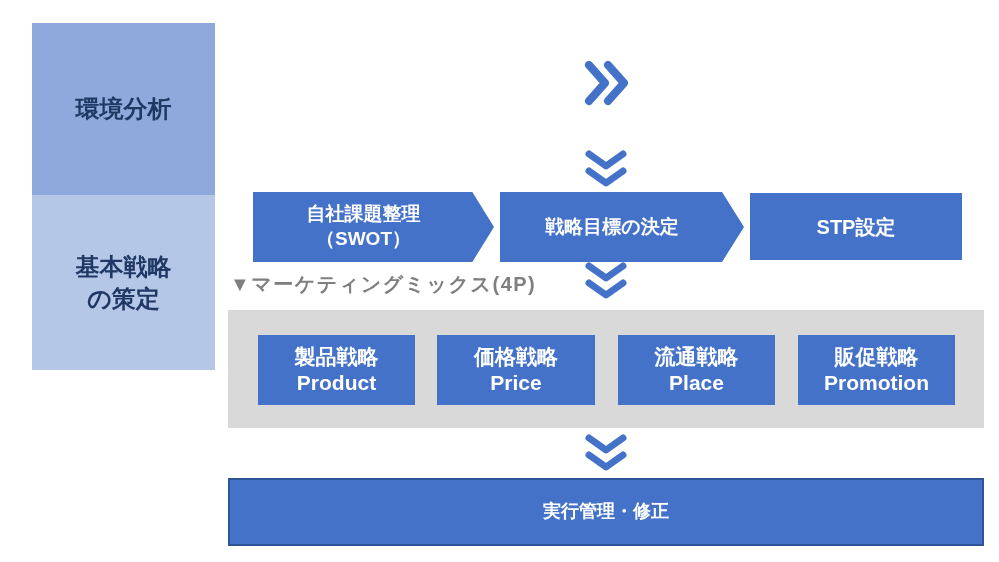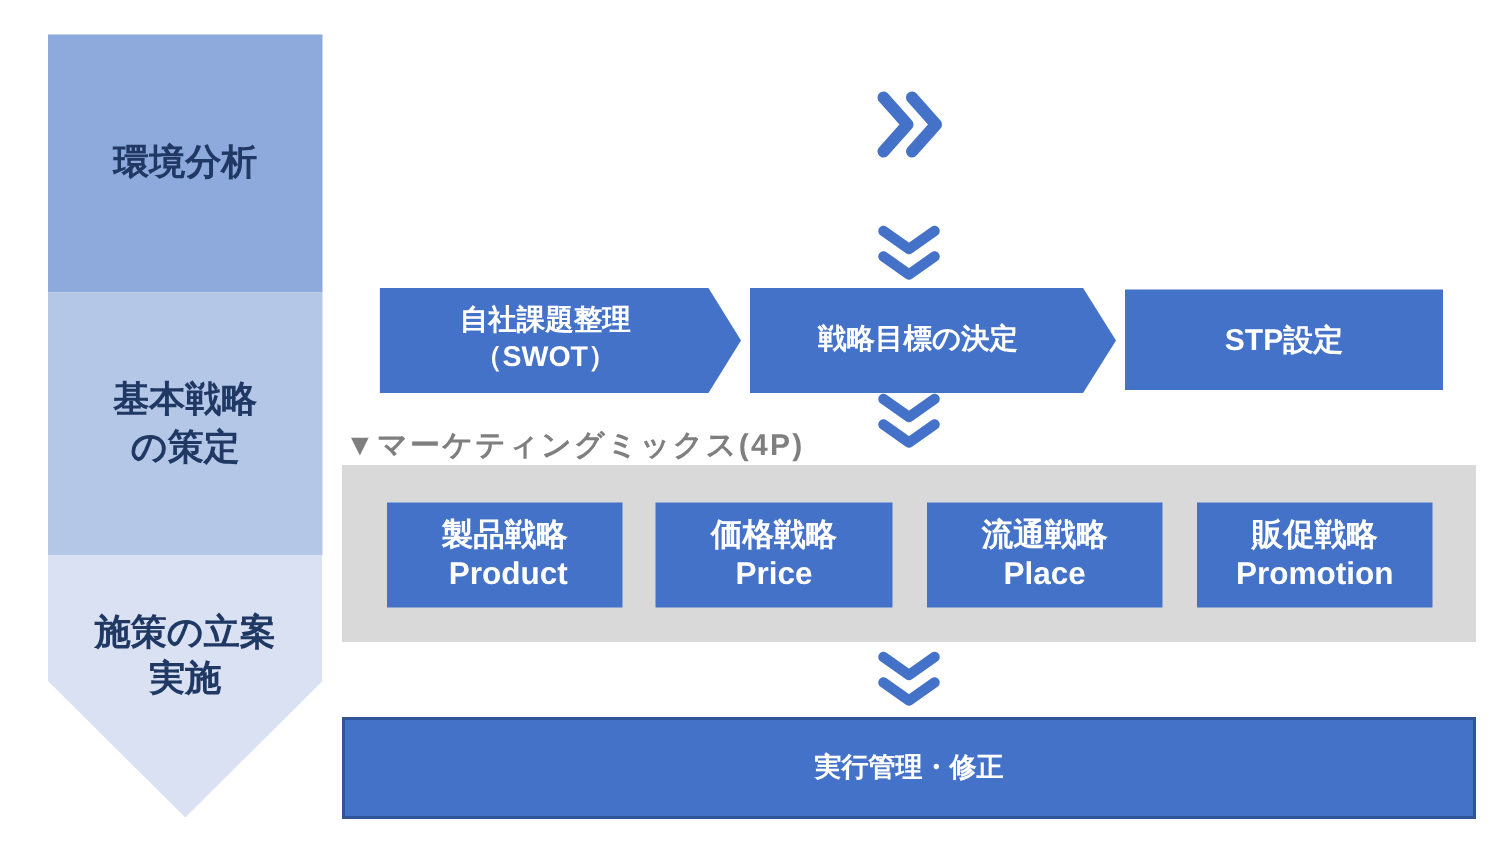--- a/index.html
+++ b/index.html
@@ -59,33 +59,33 @@
     clip-path:polygon(0 0,91% 0,100% 50%,91% 100%,0 100%);
     padding-right:20px;
     font-size:19px;
   }
   .box-swot{left:253px;top:192px;width:241px;height:70px;}
   .box-goal{left:500px;top:192px;width:244px;height:70px;}
   .box-stp{left:750px;top:193px;width:212px;height:67px;font-size:20px;}
 
   .mix-box{top:25px;width:157px;height:70px;font-size:21px;line-height:1.25;}
   .mix-box .en{display:block;}
-  .mix-box.p1{left:30px;text-align:right;}
+  .mix-box.p1{left:30px;}
   .mix-box.p2{left:209px;width:158px;}
   .mix-box.p3{left:390px;}
   .mix-box.p4{left:570px;}
 
   .exec-bar{
     left:228px;top:478px;width:756px;height:68px;
     font-size:18px;border:2px solid var(--accent-dark);
   }
 
   
   .mix-heading{
-    position:absolute;left:230px;top:283px;
+    position:absolute;left:230px;top:271px;
     color:var(--label-gray);
     font-weight:bold;font-size:20px;letter-spacing:1.5px;
   }
   .chev{position:absolute;color:var(--accent);}
   .chev svg{display:block;}
   .chev-right{left:582px;top:59px;}
   .chev-down-1{left:584px;top:149px;}
   .chev-down-2{left:584px;top:261px;}
   .chev-down-3{left:584px;top:433px;}
 </style>
@@ -94,24 +94,20 @@
 
 <div class="canvas">
 
   <div class="stage-arrow">
     <div class="stage s1">
       <span class="multiline">環境分析</span>
     </div>
     <div class="stage s2">
       <span class="multiline">基本戦略
 の策定</span>
-    </div>
-    <div class="stage s3">
-      <span class="multiline">施策の立案
-実施</span>
     </div>
   </div>
 
 
   <span class="chev chev-right">
     <svg width="46" height="48" viewBox="0 0 46 48" fill="none">
       <path d="M7 6 L23 24 L7 42" stroke="currentColor" stroke-width="8" stroke-linecap="round" stroke-linejoin="round"></path>
       <path d="M26 6 L42 24 L26 42" stroke="currentColor" stroke-width="8" stroke-linecap="round" stroke-linejoin="round"></path>
     </svg>
   </span>

